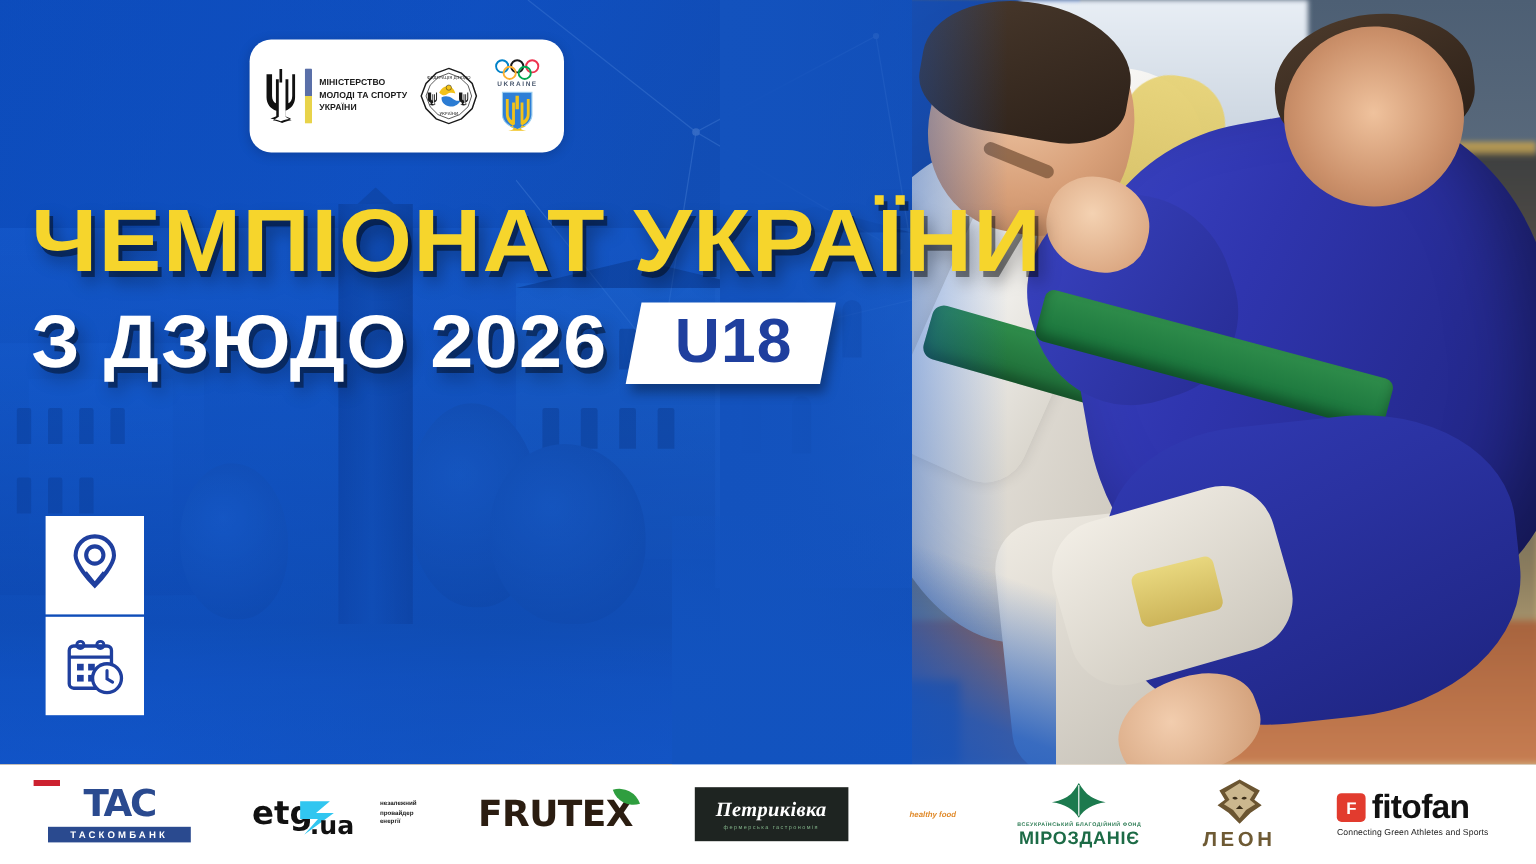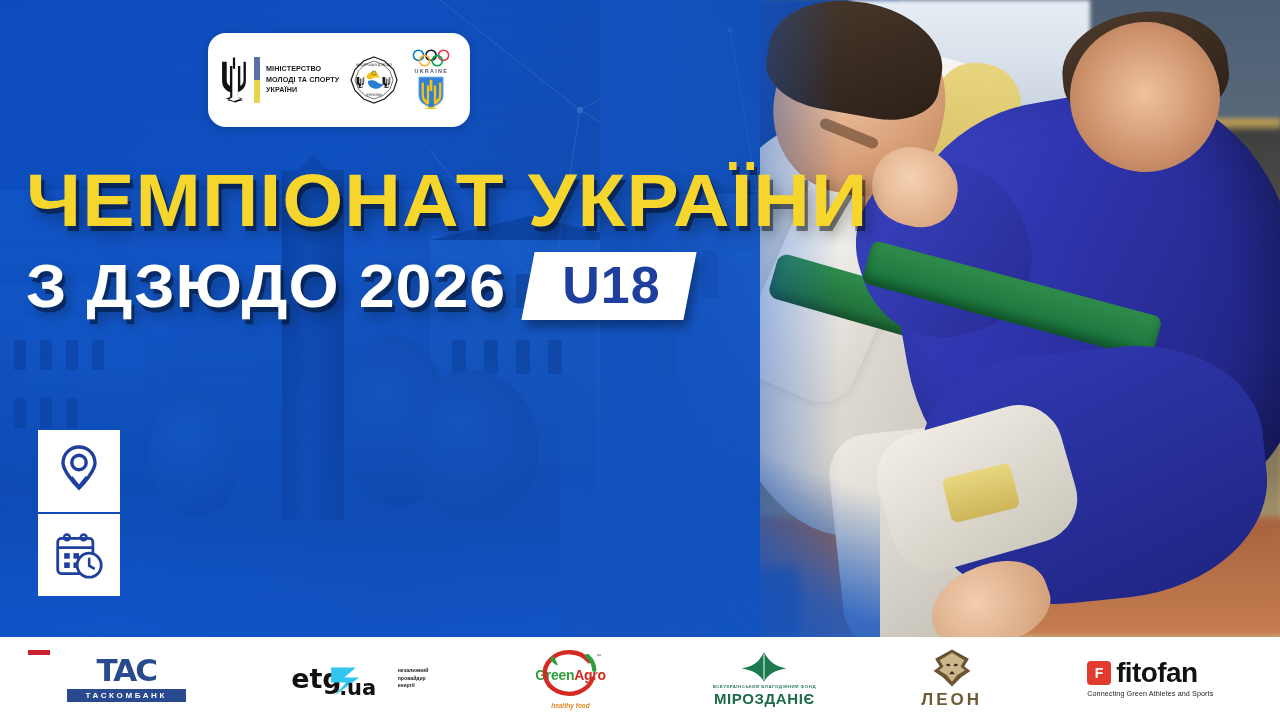--- a/index.html
+++ b/index.html
@@ -562,35 +562,35 @@
             <path d="M2 8h30l-14 12h18L6 42l14-16H2z" fill="#31c6f0"></path>
           </svg>
           <span class="etgua">.ua</span>
         </div>
         <div class="etgtag">незалежний
 провайдер
 енергії</div>
       </div>
     </div>
 
-
+    <div class="sp">
+      <div class="frutex">FRUTEX
+        <span class="leaf"></span>
+      </div>
+    </div>
+
+    <div class="sp">
+      <div class="petr">
+        <div class="petrname">Петриківка</div>
+        <div class="petrtag">фермерська гастрономія</div>
+      </div>
+    </div>
 
     <div class="sp">
       <div class="green">
-        <div class="greenring">
-          <svg viewBox="0 0 80 60" style="position:absolute;inset:0;width:100%;height:100%;">
-            <path d="M62 14a28 24 0 1 0 4 20" fill="none" stroke="#d42a22" stroke-width="5" stroke-linecap="round"></path>
-            <path d="M60 8a28 24 0 0 1 8 16" fill="none" stroke="#2f9e3f" stroke-width="5" stroke-linecap="round"></path>
-            <path d="M20 8c3 3 5 7 6 11-4-1-7-4-9-8z" fill="#2f9e3f"></path>
-            <text x="70" y="12" font-size="7" fill="#444" font-family="DejaVu Sans, sans-serif">™</text>
-          </svg>
-          <div class="greenword">
-            <span class="g">Green</span><span class="a">Agro</span>
-          </div>
-        </div>
         <div class="greentag">healthy food</div>
       </div>
     </div>
 
     <div class="sp">
       <div class="miro">
         <svg width="48" height="32" viewBox="0 0 60 40">
           <path d="M30 2c6 9 10 16 28 20-14 2-22 7-28 16-6-9-14-14-28-16C22 18 24 11 30 2z" fill="#1c7a4e"></path>
           <path d="M30 4v32" stroke="#fff" stroke-width="1.2"></path>
         </svg>

